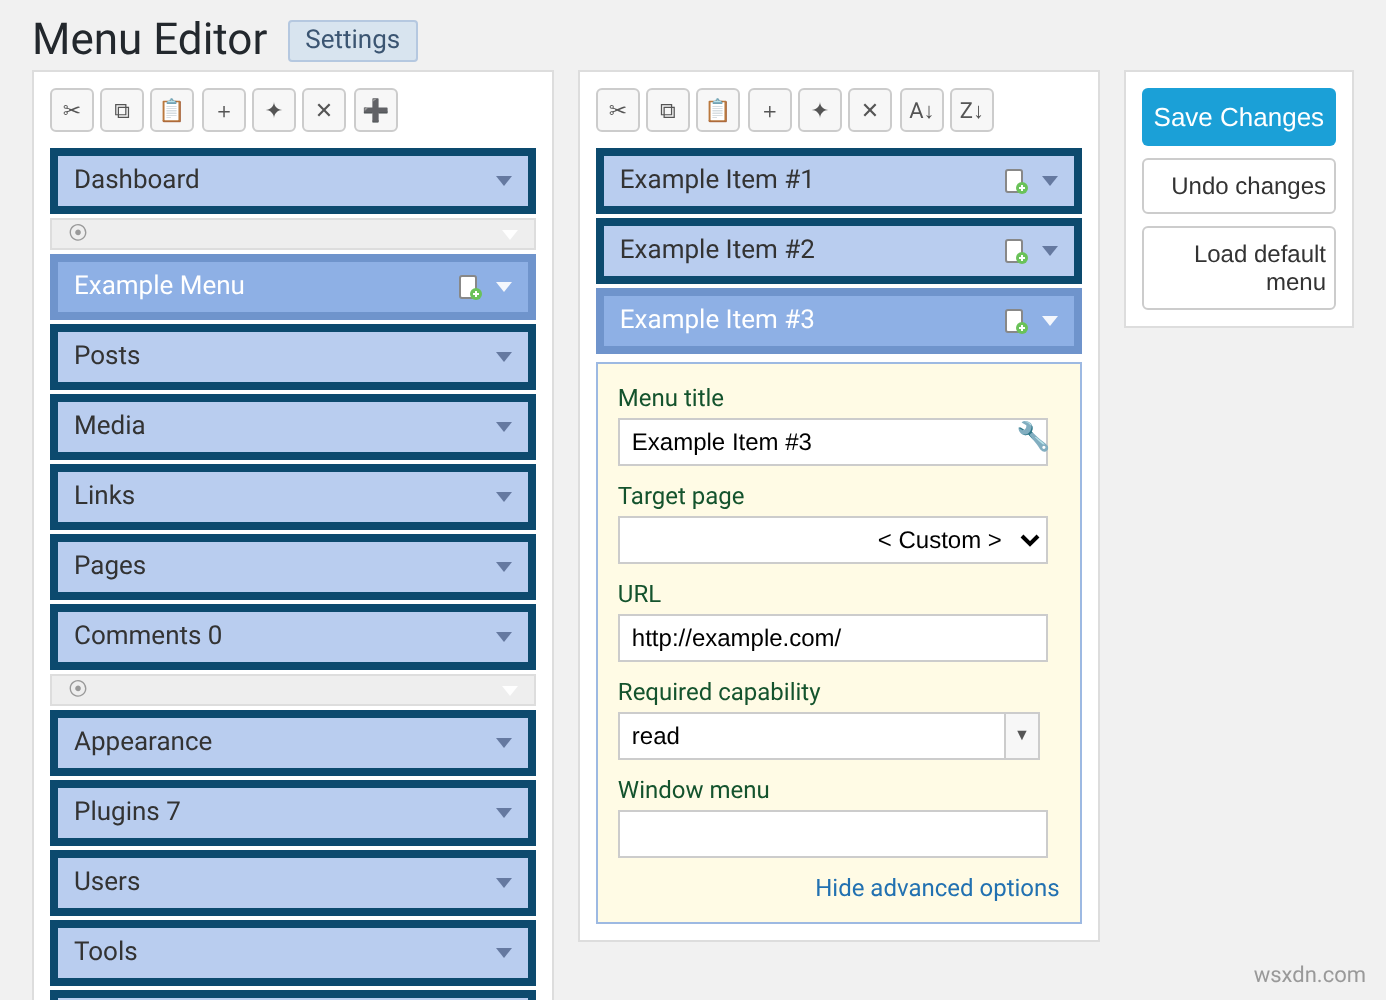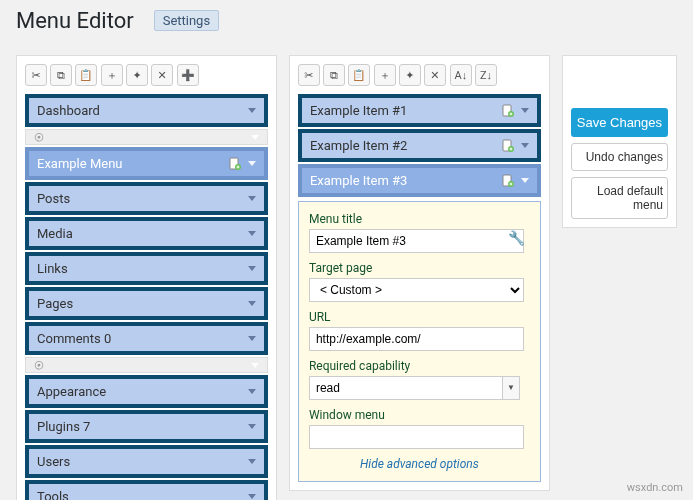--- a/index.html
+++ b/index.html
@@ -7,22 +7,22 @@
       font-family: -apple-system, BlinkMacSystemFont, "Segoe UI", Roboto, sans-serif;
       font-size: 13px;
       background: #f1f1f1;
       color: #333;
       padding: 8px 16px;
       width: 693px;
     }
     .page-header {
       display: flex;
       align-items: center;
-      gap: 20px;
-      margin-bottom: 22px;
+      gap: 10px;
+      margin-bottom: 2px;
     }
     .page-title {
       font-size: 22px;
       font-weight: 400;
       color: #23282d;
     }
     .settings-tab {
       background: #d8e4ef;
       border: 1px solid #b5c8e0;
       padding: 2px 8px;
@@ -124,21 +124,21 @@
     }
     .field-input, .field-select {
       width: 100%;
       max-width: 215px;
       padding: 3px 6px;
       border: 1px solid #ccc;
       font-size: 12px;
       background: #fff;
       height: 24px;
     }
-    .field-select { width: 215px; }
+    .field-select { width: 215px; text-align: right; }
     .wrench-icon {
       position: absolute;
       right: 4px;
       top: 18px;
       color: #bbb;
       font-size: 14px;
       cursor: pointer;
     }
     .dropdown-btn {
       display: inline-block;
@@ -147,46 +147,44 @@
       background: #f7f7f7;
       vertical-align: top;
       margin-left: -3px;
       cursor: pointer;
       text-align: center;
       font-size: 8px;
       line-height: 22px;
       color: #555;
     }
     .hide-advanced {
-      text-align: center;
+      text-align: right;
       color: #2271b1;
       font-size: 12px;
       cursor: pointer;
       margin-top: 6px;
-      font-style: italic;
     }
     .save-panel {
       background: #fff;
       border: 1px solid #ddd;
       padding: 8px;
       width: 120px;
       display: flex;
       flex-direction: column;
       gap: 6px;
     }
     .save-btn {
       background: #1ba0d7;
       color: #fff;
       border: none;
       padding: 7px 4px;
       border-radius: 3px;
       cursor: pointer;
       font-size: 13px;
       font-weight: 500;
-      margin-top: 44px;
     }
     .secondary-btn {
       background: #fff;
       border: 1px solid #ccc;
       padding: 6px 4px;
       border-radius: 3px;
       cursor: pointer;
       font-size: 12px;
       color: #333;
       text-align: right;

